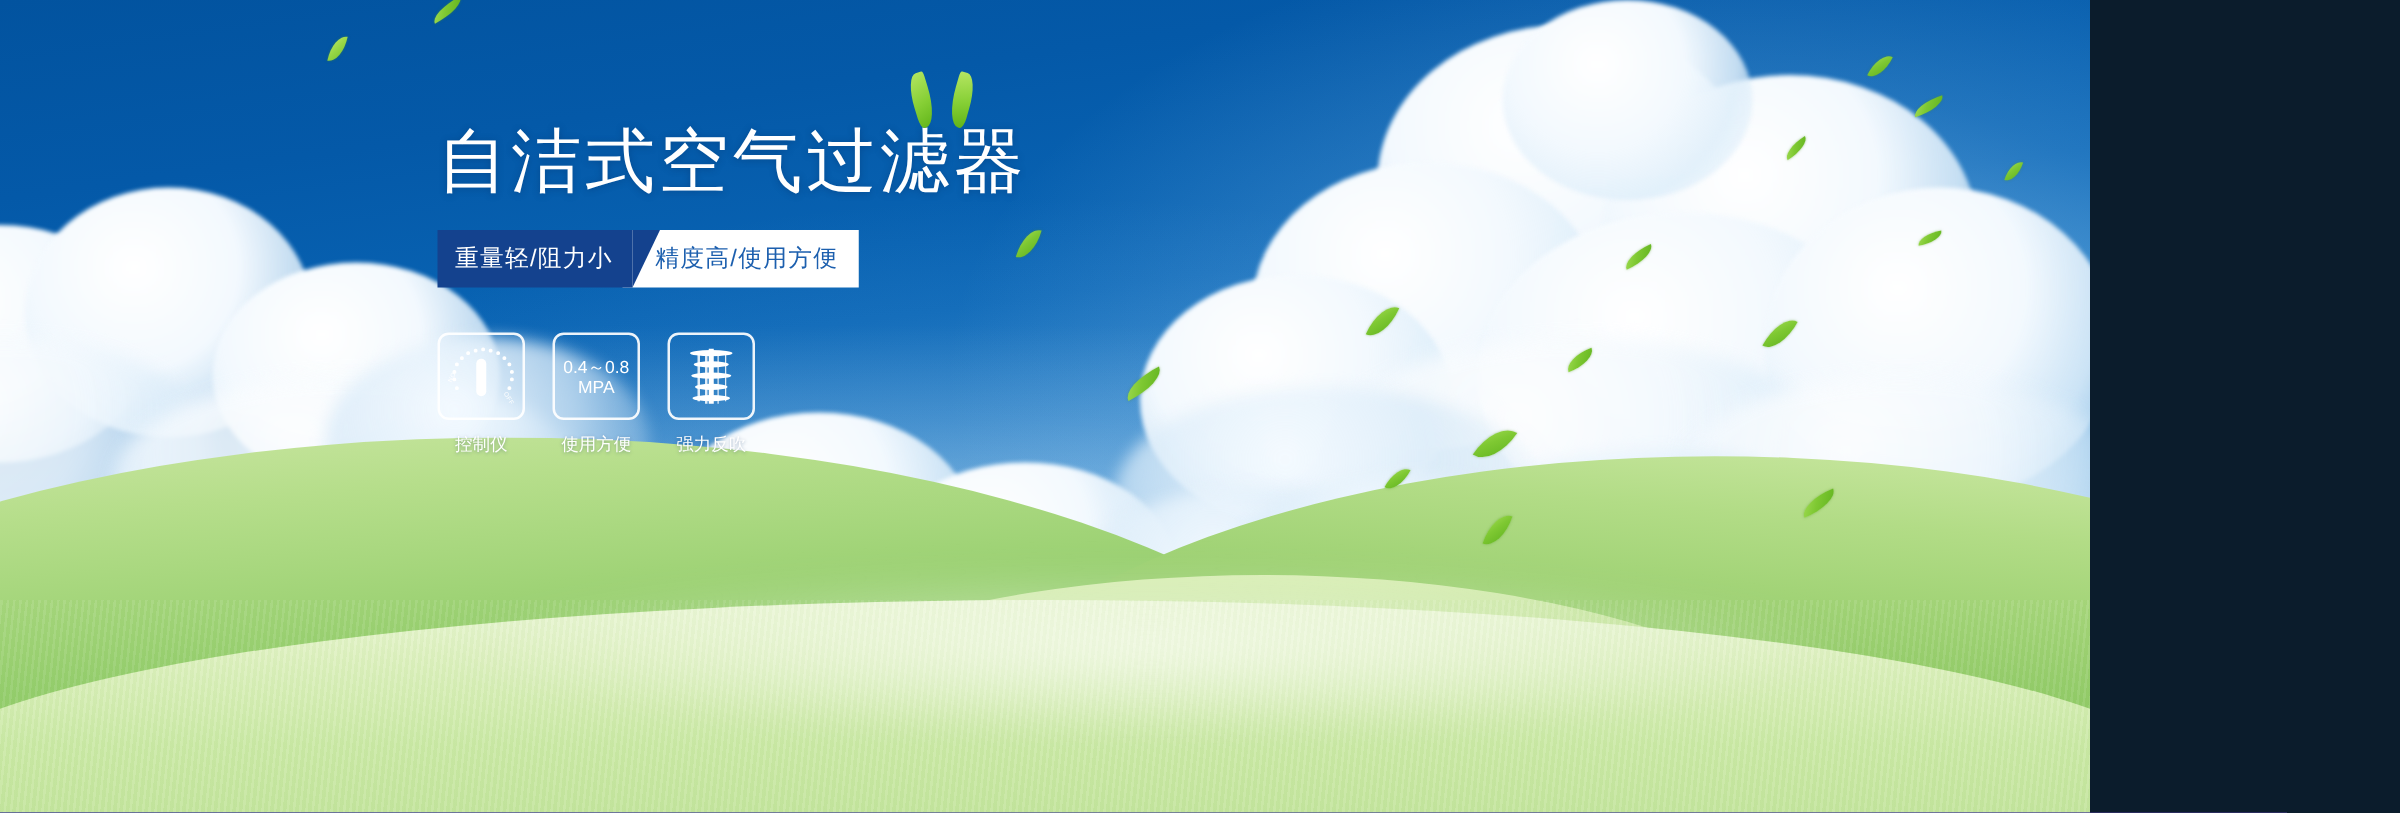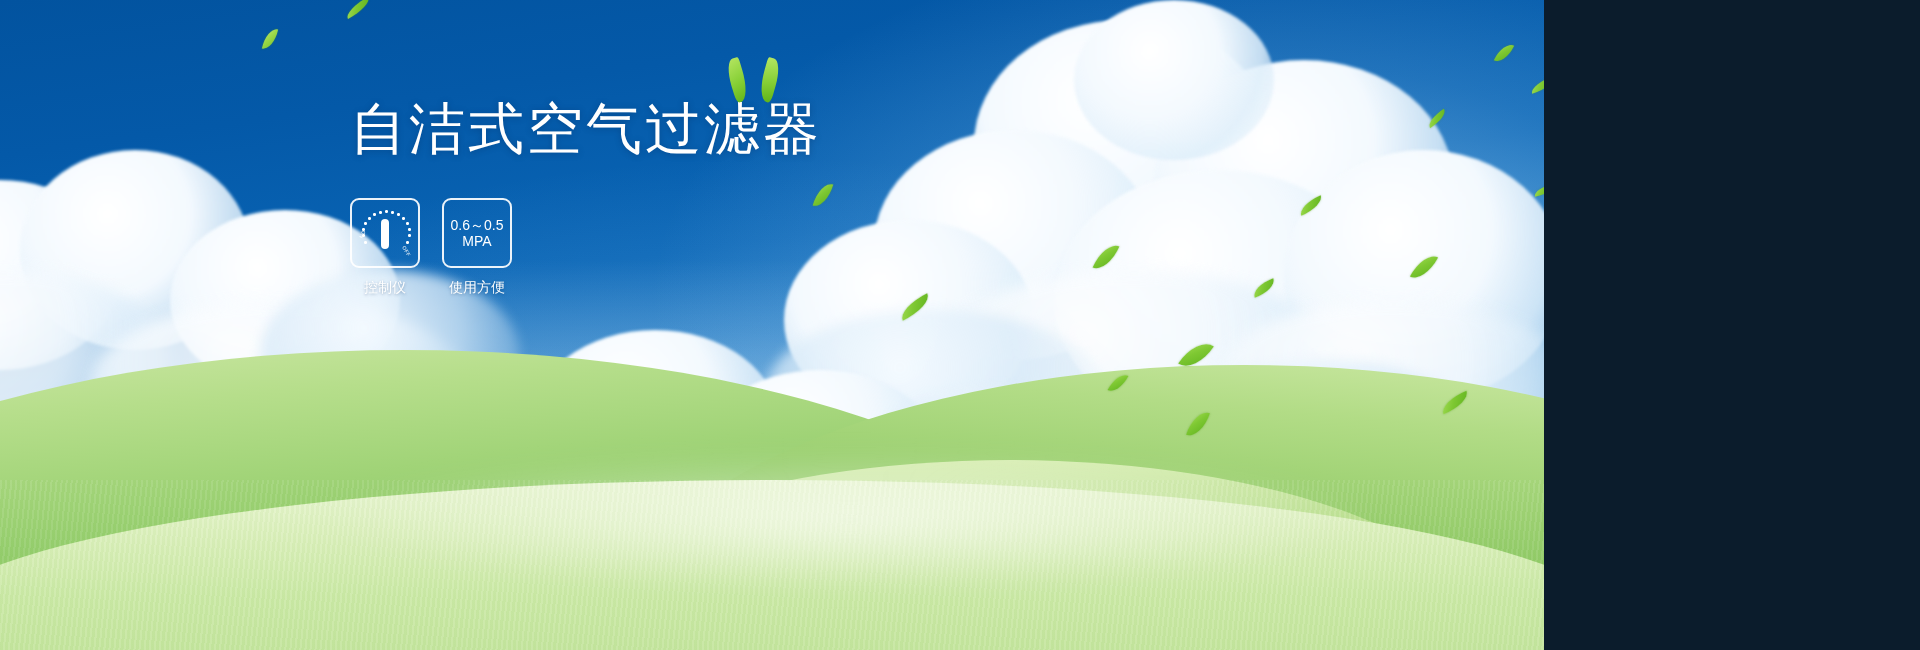--- a/index.html
+++ b/index.html
@@ -1,20 +1,20 @@
 <!DOCTYPE html>
 <html><head>
 <meta charset="utf-8">
 <style>
   html,body{margin:0;padding:0;background:#0b1c2c;}
   body{font-family:"Liberation Sans","DejaVu Sans",sans-serif;}
 
   .banner{
     position:relative;
-    width:1544px;height:650px;
+    width:1672px;height:650px;
     overflow:hidden;
     background:#8b5cf6;
   }
 
   
   .sky{
     position:absolute;inset:0;
     background:
       radial-gradient(ellipse 900px 520px at 83% 46%, rgba(190,225,250,.55) 0%, rgba(150,200,240,.18) 45%, rgba(0,0,0,0) 70%),
       radial-gradient(ellipse 1200px 700px at 50% 105%, rgba(205,230,250,.60) 0%, rgba(120,180,230,.20) 50%, rgba(0,0,0,0) 75%),
@@ -303,20 +303,24 @@
   <div class="content">
 
     <div class="title-wrap">
       <h1 class="title">自洁式空气过滤器</h1>
       <div class="title-leaves">
         <span class="title-leaf" id="title-leaf-a"></span>
         <span class="title-leaf" id="title-leaf-b"></span>
       </div>
     </div>
 
+    <div class="tagline">
+      <div class="tag-left">重量轻/阻力小</div>
+      <div class="tag-right">精度高/使用方便</div>
+    </div>
 
     <div class="features">
 
       <div class="feature">
         <div class="feature-box">
           <div class="gauge">
             <span class="dot" style="left:7px;top:34px;"></span>
             <span class="dot" style="left:5px;top:27px;"></span>
             <span class="dot" style="left:5px;top:21px;"></span>
             <span class="dot" style="left:7px;top:15px;"></span>
@@ -334,24 +338,41 @@
             <span class="needle"></span>
             <span class="lbl no">NO</span>
             <span class="lbl off">OFF</span>
           </div>
         </div>
         <div class="feature-label">控制仪</div>
       </div>
 
       <div class="feature">
         <div class="feature-box">
-          <span class="txt">0.6～0.5
+          <span class="txt">0.4～0.8
 MPA</span>
         </div>
         <div class="feature-label">使用方便</div>
       </div>
 
+      <div class="feature">
+        <div class="feature-box">
+          <div class="blow">
+            <span class="stem"></span>
+            <span class="disc" style="top:3px;width:34px;"></span>
+            <span class="disc" style="top:12px;width:28px;"></span>
+            <span class="disc" style="top:21px;width:32px;"></span>
+            <span class="disc" style="top:30px;width:26px;"></span>
+            <span class="disc" style="top:39px;width:30px;"></span>
+            <span class="ray" style="left:26%;top:6px;height:38px;"></span>
+            <span class="ray" style="left:40%;top:4px;height:42px;"></span>
+            <span class="ray" style="left:60%;top:4px;height:42px;"></span>
+            <span class="ray" style="left:73%;top:6px;height:38px;"></span>
+          </div>
+        </div>
+        <div class="feature-label">强力反吹</div>
+      </div>
 
 
 
     </div>
   </div>
 </div>
 
 </body></html>

